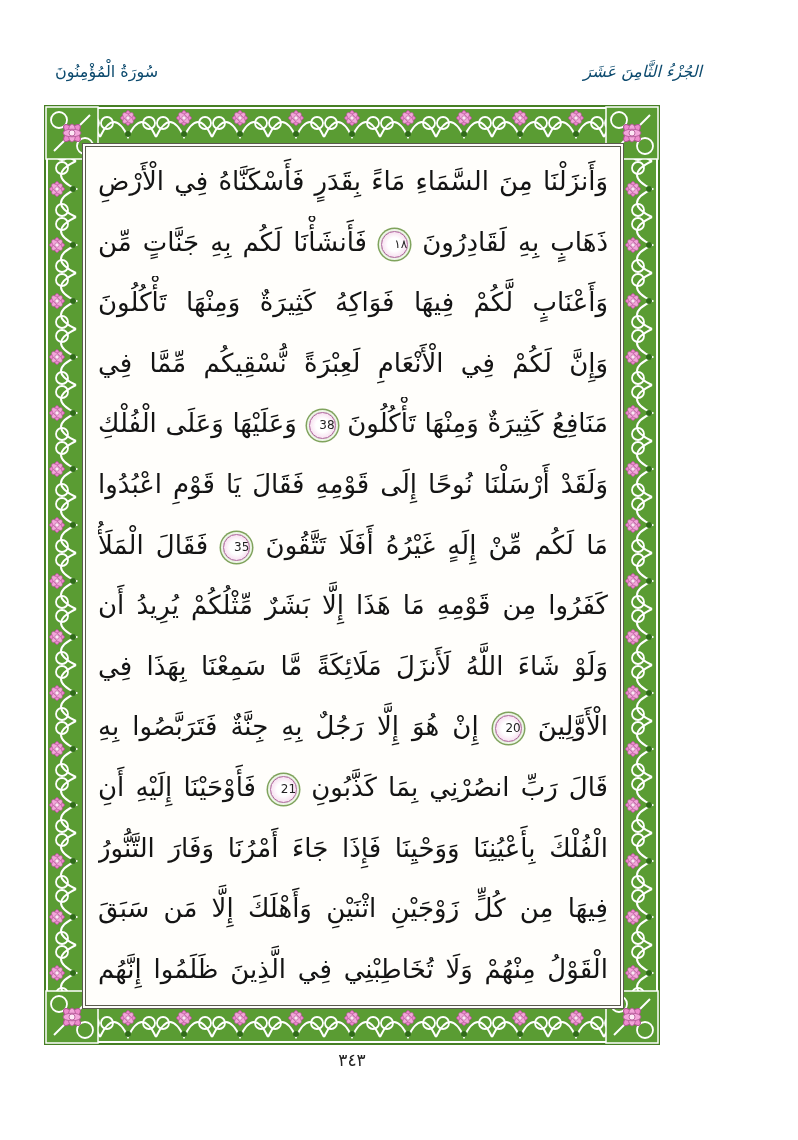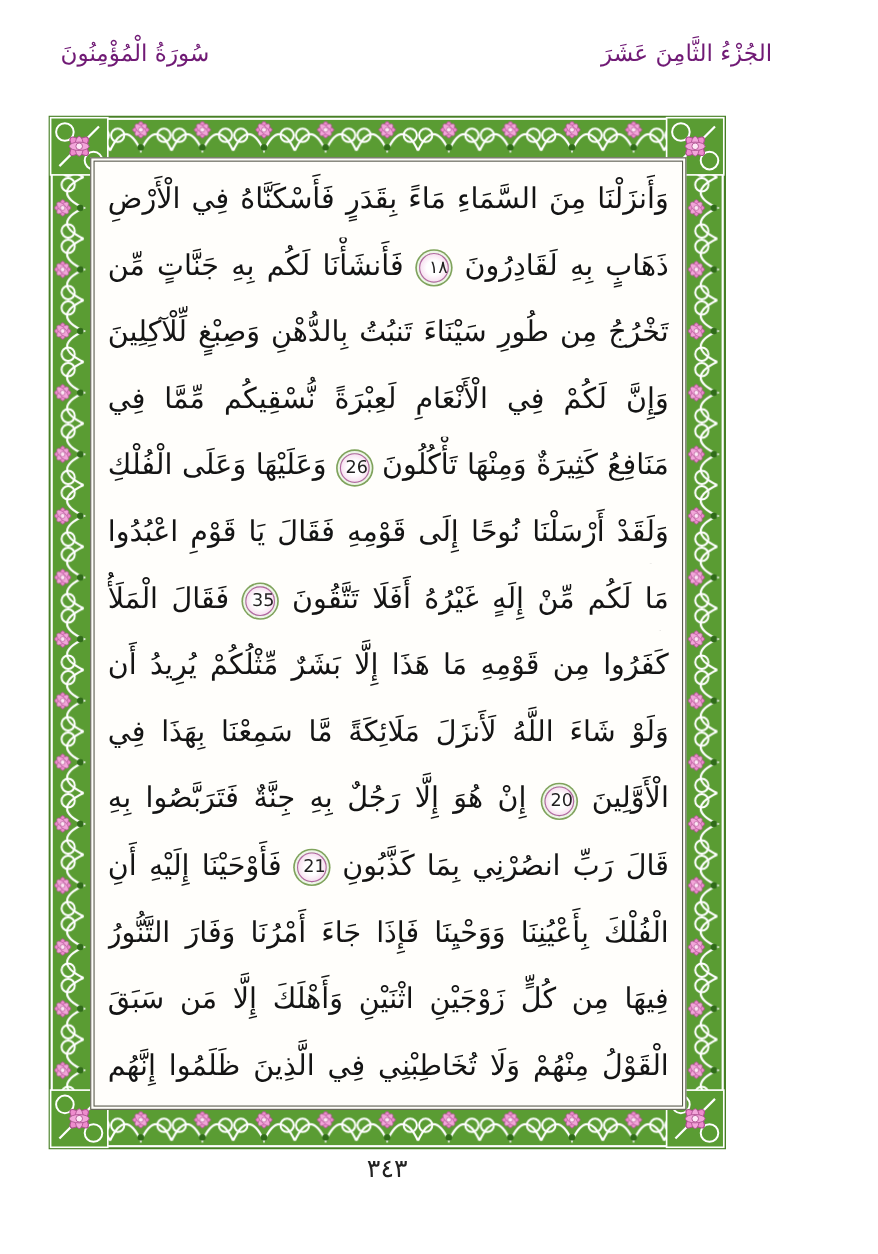--- a/index.html
+++ b/index.html
@@ -5,24 +5,24 @@
   html,body { margin:0; padding:0; }
   body { background:#fff; font-family:"DejaVu Sans", sans-serif; }
 
   .page {
     position:relative; width:798px; height:1140px;
     background:#ffffff; overflow:hidden;
   }
 
   
   .hdr {
-    position:absolute; top:36px; font-size:21px; color:#701a75;
+    position:absolute; top:62px; font-size:16px; color:#0c4a6e;
     direction:rtl; white-space:nowrap;
   }
-  .hdr-juz   { right:96px; }
+  .hdr-juz   { right:96px;font-style:italic; }
   .hdr-surah { left:55px; }
 
   
   .frame { position:absolute; left:44px; top:105px; width:616px; height:940px; }
   .frame svg { display:block; }
 
   
   .textbox {
     position:absolute; left:82px; top:143px; width:540px; height:864px;
     border:1px solid #5a5a4e; background:#fffefb;
@@ -36,31 +36,31 @@
   .line {
     height:54px; line-height:52px; font-size:26px; color:#141414;
     text-align:justify; text-align-last:justify; text-justify:inter-word;
     overflow:hidden; white-space:nowrap;
   }
   .line .seg { white-space:normal; }
 
   
   .vm {
     display:inline-block; width:25px; height:25px; line-height:24px;
-    border-radius:50%; text-align:center; font-size:16px; color:#222;
+    border-radius:50%; text-align:center; font-size:12px; color:#222;
     background:radial-gradient(circle, #ffffff 38%, #f7e0f0 72%, #e4f0da 100%);
     border:1px solid #b065a0;
     box-shadow:0 0 0 2px #eef5e8, 0 0 0 3.5px #7fa35c;
     vertical-align:middle; margin:2px 3px 0 3px;
   }
 
   
   .pageno {
     position:absolute; left:44px; top:1050px; width:616px;
-    text-align:center; font-size:23px; color:#222; direction:rtl;
+    text-align:center; font-size:17px; color:#222; direction:rtl;
   }
 </style>
 </head>
 <body>
 
 <div class="page">
 
   <div class="hdr hdr-juz">الجُزْءُ الثَّامِنَ عَشَرَ</div>
   <div class="hdr hdr-surah">سُورَةُ الْمُؤْمِنُونَ</div>
 
@@ -115,23 +115,23 @@
       <use href="#cornerFlower" x="2" y="886"></use>
       <use href="#cornerFlower" x="562" y="886"></use>
     </svg>
   </div>
 
   <div class="textbox">
     <div class="textbox-inner">
       <div class="text-area">
           <div class="line"><span class="seg">وَأَنزَلْنَا مِنَ السَّمَاءِ مَاءً بِقَدَرٍ فَأَسْكَنَّاهُ فِي الْأَرْضِ وَإِنَّا عَلَى</span> </div>
           <div class="line"><span class="seg">ذَهَابٍ بِهِ لَقَادِرُونَ</span> <span class="vm">١٨</span> <span class="seg">فَأَنشَأْنَا لَكُم بِهِ جَنَّاتٍ مِّن نَّخِيلٍ</span> </div>
-          <div class="line"><span class="seg">تَخْرُجُ مِن طُورِ سَيْنَاءَ تَنبُتُ بِالدُّهْنِ وَصِبْغٍ لِّلْآكِلِينَ</span>  </div>
+          <div class="line"><span class="seg">وَأَعْنَابٍ لَّكُمْ فِيهَا فَوَاكِهُ كَثِيرَةٌ وَمِنْهَا تَأْكُلُونَ</span>   </div>
           <div class="line"><span class="seg">وَإِنَّ لَكُمْ فِي الْأَنْعَامِ لَعِبْرَةً نُّسْقِيكُم مِّمَّا فِي بُطُونِهَا وَلَكُمْ فِيهَا</span> </div>
-          <div class="line"><span class="seg">مَنَافِعُ كَثِيرَةٌ وَمِنْهَا تَأْكُلُونَ</span> <span class="vm">26</span> <span class="seg">وَعَلَيْهَا وَعَلَى الْفُلْكِ تُحْمَلُونَ</span>  </div>
+          <div class="line"><span class="seg">مَنَافِعُ كَثِيرَةٌ وَمِنْهَا تَأْكُلُونَ</span> <span class="vm">38</span> <span class="seg">وَعَلَيْهَا وَعَلَى الْفُلْكِ تُحْمَلُونَ</span>  </div>
           <div class="line"><span class="seg">وَلَقَدْ أَرْسَلْنَا نُوحًا إِلَى قَوْمِهِ فَقَالَ يَا قَوْمِ اعْبُدُوا اللَّهَ</span> </div>
           <div class="line"><span class="seg">مَا لَكُم مِّنْ إِلَهٍ غَيْرُهُ أَفَلَا تَتَّقُونَ</span> <span class="vm">35</span> <span class="seg">فَقَالَ الْمَلَأُ الَّذِينَ</span> </div>
           <div class="line"><span class="seg">كَفَرُوا مِن قَوْمِهِ مَا هَذَا إِلَّا بَشَرٌ مِّثْلُكُمْ يُرِيدُ أَن يَتَفَضَّلَ عَلَيْكُمْ</span> </div>
           <div class="line"><span class="seg">وَلَوْ شَاءَ اللَّهُ لَأَنزَلَ مَلَائِكَةً مَّا سَمِعْنَا بِهَذَا فِي آبَائِنَا</span> </div>
           <div class="line"><span class="seg">الْأَوَّلِينَ</span> <span class="vm">20</span> <span class="seg">إِنْ هُوَ إِلَّا رَجُلٌ بِهِ جِنَّةٌ فَتَرَبَّصُوا بِهِ حَتَّى حِينٍ</span>  </div>
           <div class="line"><span class="seg">قَالَ رَبِّ انصُرْنِي بِمَا كَذَّبُونِ</span> <span class="vm">21</span> <span class="seg">فَأَوْحَيْنَا إِلَيْهِ أَنِ اصْنَعِ</span> </div>
           <div class="line"><span class="seg">الْفُلْكَ بِأَعْيُنِنَا وَوَحْيِنَا فَإِذَا جَاءَ أَمْرُنَا وَفَارَ التَّنُّورُ فَاسْلُكْ</span> </div>
           <div class="line"><span class="seg">فِيهَا مِن كُلٍّ زَوْجَيْنِ اثْنَيْنِ وَأَهْلَكَ إِلَّا مَن سَبَقَ عَلَيْهِ</span> </div>
           <div class="line"><span class="seg">الْقَوْلُ مِنْهُمْ وَلَا تُخَاطِبْنِي فِي الَّذِينَ ظَلَمُوا إِنَّهُم مُّغْرَقُونَ</span>  </div>
         </div>

